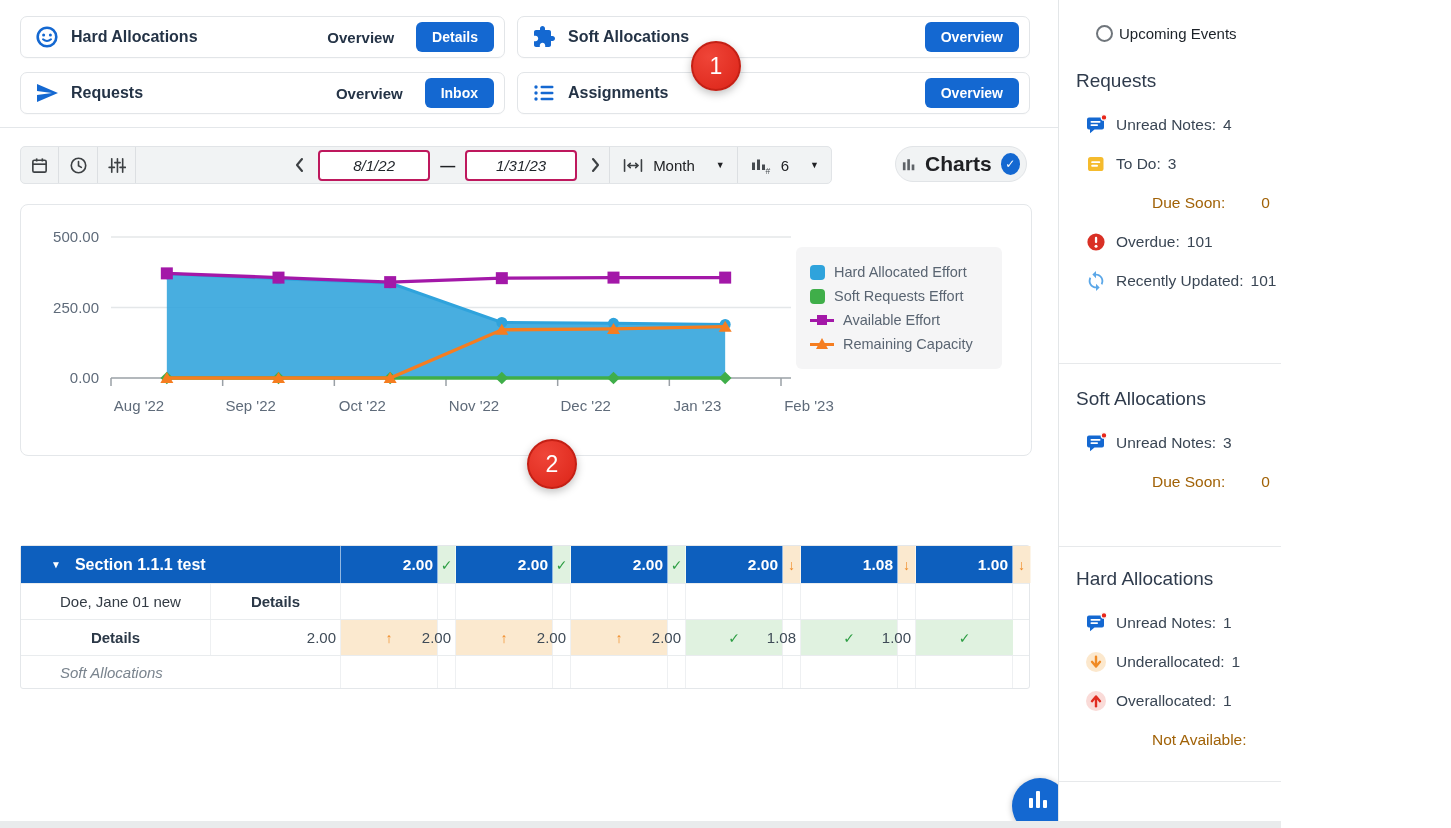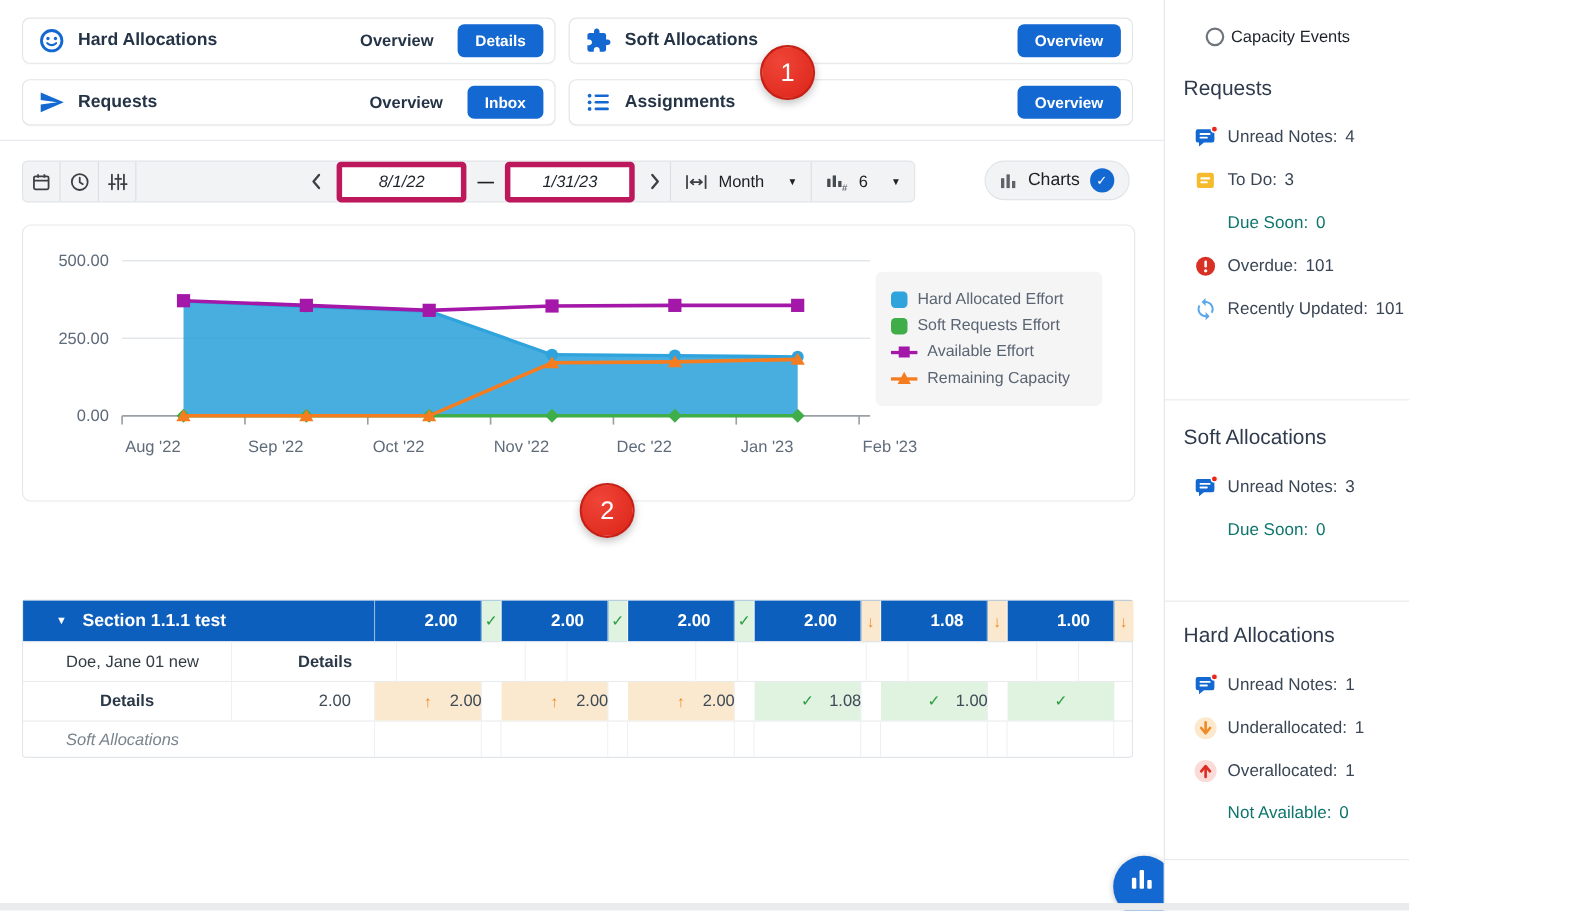--- a/index.html
+++ b/index.html
@@ -19,30 +19,30 @@
   .top-divider{position:absolute;left:0;top:127px;width:1058px;height:1px;background:#e4e7ea;}
   
   .toolbar{position:absolute;left:20px;top:146px;width:810px;height:36px;background:#f1f3f4;
            border:1px solid #e1e4e7;border-radius:5px;display:flex;align-items:center;}
   .tb-btn{width:42px;height:100%;display:flex;align-items:center;justify-content:center;
           background:transparent;border:none;cursor:pointer;padding:0;}
   .tb-sep{width:1px;height:100%;background:#dcdfe2;flex:none;}
   .date-nav{display:flex;align-items:center;margin-left:150px;}
   .chev{background:transparent;border:none;cursor:pointer;width:26px;height:30px;
         display:flex;align-items:center;justify-content:center;padding:0;}
-  .date-input{width:104px;height:25px;border:5px solid #be185d;border-radius:4px;background:#fff;
+  .date-input{width:104px;height:25px;border:2px solid #be185d;border-radius:4px;background:#fff;
               text-align:center;font-style:italic;font-size:15px;color:#1f242a;font-family:inherit;margin:0 6px;}
   .date-dash{font-weight:700;color:#202124;margin:0 4px;font-size:15px;}
   .tb-group{display:flex;align-items:center;height:100%;padding:0 12px;gap:9px;}
   .tb-label{font-size:15px;color:#202124;}
   .caret-dn{font-size:9px;color:#202124;margin-left:12px;}
   .pill{position:absolute;left:895px;top:146px;height:36px;width:132px;border-radius:18px;
         background:#f1f3f4;border:1px solid #e1e4e7;display:flex;align-items:center;
         justify-content:center;gap:9px;cursor:pointer;font-family:inherit;}
-  .pill .tb-label{font-size:16px;}
+  .pill .tb-label{font-size:21px;font-weight:bold;}
   .pill-check{width:22px;height:22px;border-radius:50%;background:#1468d1;color:#fff;
               display:flex;align-items:center;justify-content:center;font-size:12px;font-weight:700;}
   
   .chart-card{position:absolute;left:20px;top:204px;width:1010px;height:250px;border:1px solid #e4e7ea;
               border-radius:8px;background:#fff;}
   .legend{position:absolute;left:775px;top:42px;width:206px;background:#f5f5f6;border-radius:6px;
           padding:13px 14px;box-sizing:border-box;}
   .lg-row{display:flex;align-items:center;gap:9px;height:24px;font-size:14.5px;color:#5a6572;}
   .lg-swatch{width:15px;height:15px;border-radius:4px;flex:none;}
   .lg-line{position:relative;width:24px;height:12px;flex:none;}
@@ -60,21 +60,21 @@
   .trow + .trow{border-top:1px solid #e9ecee;}
   .cell{display:flex;align-items:center;border-right:1px solid #eef0f2;box-sizing:border-box;}
   .cell:last-child{border-right:none;}
   .trow.section{height:37px;background:#0d5fbe;}
   .section .cell{border-right:1px solid rgba(255,255,255,.55);}
   .section-name{grid-column:span 2;color:#fff;font-size:16px;font-weight:700;padding-left:30px;gap:14px;cursor:pointer;}
   .section-name .caret{font-size:10px;}
   .trow.person{height:35px;}
   .person-name{font-size:15px;color:#333b44;padding-left:39px;}
   .details{justify-content:center;font-size:15px;font-weight:700;color:#2b3847;cursor:pointer;}
-  .val{justify-content:flex-end;padding-right:21px;font-size:15px;color:#3f4b57;}
+  .val{justify-content:flex-end;padding-right:4px;font-size:15px;color:#3f4b57;}
   .section .val{color:#fff;font-weight:700;font-size:15.5px;}
   .st{justify-content:center;font-weight:700;}
   .trow.group{height:32px;}
   .group-name{grid-column:span 2;font-size:15px;font-style:italic;color:#7a848e;padding-left:39px;}
   
   .fab{position:absolute;left:1012px;top:778px;width:56px;height:56px;border-radius:50%;
        background:#1468d1;border:none;cursor:pointer;z-index:2;box-shadow:0 1px 6px rgba(0,0,0,.25);}
   .fab-bars{position:absolute;left:17px;top:13px;display:flex;align-items:flex-end;gap:3px;}
   .fab-bars span{width:4px;background:#fff;border-radius:1px;display:block;}
   
@@ -87,21 +87,21 @@
   .radio.sel::after{content:"";position:absolute;left:2.5px;top:2.5px;width:8px;height:8px;
                     border-radius:50%;background:#1566d0;}
   .sb-tab .t-lbl{font-size:15px;color:#1c2228;}
   .sb-section{position:absolute;left:0;width:393px;}
   .sb-section h3{margin:0 0 13px 17px;font-size:19px;font-weight:400;color:#2f3b4c;}
   .sb-item{display:flex;align-items:center;height:39px;padding-left:26px;cursor:pointer;}
   .sb-item .icn{width:22px;height:22px;display:inline-flex;margin-right:9px;flex:none;}
   .sb-item .no-icn{width:22px;margin-right:9px;flex:none;}
   .sb-item .s-lbl{font-size:15.5px;color:#3a4654;}
   .sb-item .s-val{font-size:15.5px;color:#3a4654;margin-left:7px;}
-  .sb-item.muted .s-lbl,.sb-item.muted .s-val{color:#0f766e;}
+  .sb-item.muted .s-lbl,.sb-item.muted .s-val{color:#a16207;margin-left:36px;}
   .sb-div{position:absolute;left:0;width:393px;height:1px;background:#e7e9eb;}
   .bottom-strip{position:absolute;left:0;top:821px;width:1451px;height:7px;background:#e9ebec;z-index:6;}
   
   .ann{position:absolute;width:50px;height:50px;border-radius:50%;z-index:10;
        background:radial-gradient(circle at 35% 30%,#ef4538,#dc2418);border:2px solid #c42015;
        box-sizing:border-box;display:flex;align-items:center;justify-content:center;
        color:#fff;font-size:23px;box-shadow:0 3px 8px rgba(0,0,0,.25);}
   .icn svg{width:100%;height:100%;display:block;}
 </style>
 </head>
@@ -361,21 +361,21 @@
         </div>
         <div class="cell val">1.08</div>
         <div class="cell st" style="background:#fbe9cf">
           <span style="color:#f08a24;font-size:14px">↓</span>
         </div>
         <div class="cell val">1.00</div>
         <div class="cell st" style="background:#fbe9cf">
           <span style="color:#f08a24;font-size:14px">↓</span>
         </div>
       </div>
-      <div class="trow person" style="grid-template-columns: 190px 130px 97px 18px 97px 18px 97px 18px 97px 18px 97px 18px 97px 18px; gap: 20px;">
+      <div class="trow person" style="grid-template-columns: 190px 130px 97px 18px 97px 18px 97px 18px 97px 18px 97px 18px 97px 18px;">
         <div class="cell person-name">Doe, Jane 01 new</div>
         <div class="cell details">Details</div>
         <div class="cell val"></div>
         <div class="cell st"></div>
         <div class="cell val"></div>
         <div class="cell st"></div>
         <div class="cell val"></div>
         <div class="cell st"></div>
         <div class="cell val"></div>
         <div class="cell st"></div>
@@ -433,21 +433,21 @@
         <span style="height:10px"></span>
         <span style="height:17px"></span>
         <span style="height:8px"></span>
       </span>
   </button>
 
   <aside class="sidebar">
     <div class="sb-tabs">
       <span class="sb-tab">
         <span class="radio"></span>
-        <span class="t-lbl">Capacity Events</span>
+        <span class="t-lbl">Upcoming Events</span>
       </span>
       <span class="sb-tab">
         <span class="radio sel"></span>
         <span class="t-lbl">Alerts</span>
       </span>
     </div>
     <div id="sb-sections">
         <div class="sb-section" style="top: 70px;">
           <h3>Requests</h3>
           <div class="sb-item">

